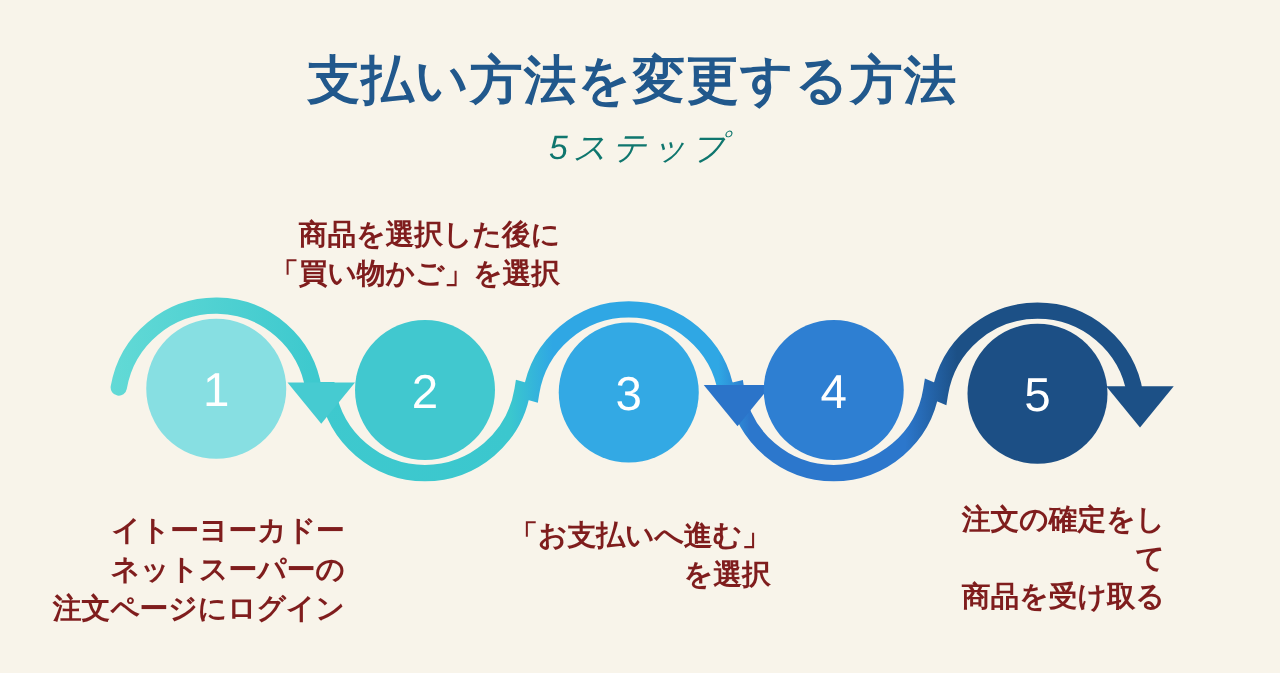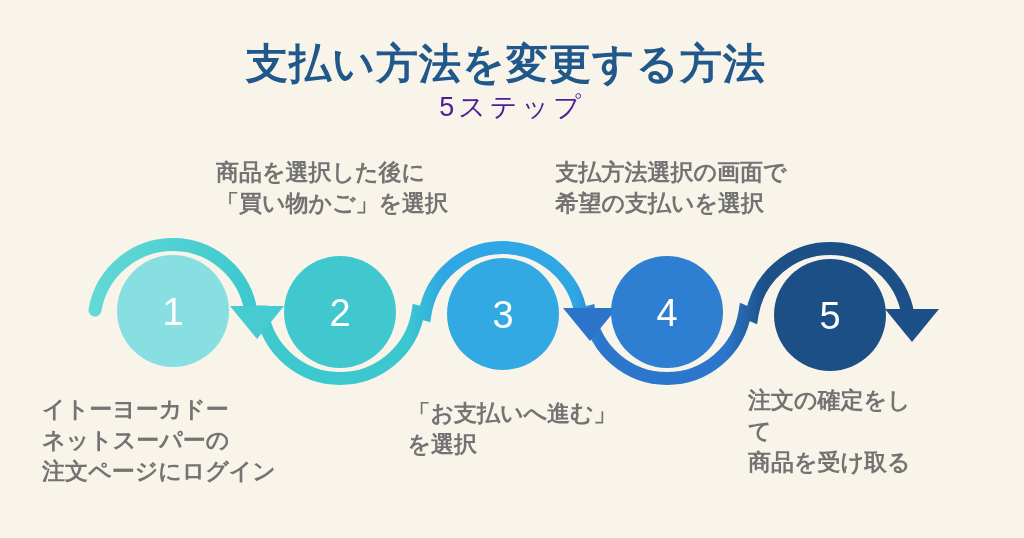--- a/index.html
+++ b/index.html
@@ -18,43 +18,45 @@
     left: 0;
     width: 1012px;
     text-align: center;
     font-size: 42px;
     font-weight: 800;
     letter-spacing: 1px;
     color: #21588C;
   }
   .subtitle {
     position: absolute;
-    top: 89px;
+    top: 100px;
     left: 0;
     width: 1024px;
     text-align: center;
     font-size: 27px;
     font-weight: 400;
     letter-spacing: 4px;
-    color: #4c1d95;
+    color: #0f766e;
+    font-style: italic;
   }
   .wave-svg {
     position: absolute;
     top: 0;
     left: 0;
   }
   .step-label {
     position: absolute;
     transform: translateX(-50%);
-    text-align: left;
+    text-align: right;
     white-space: pre-line;
     font-size: 23px;
     font-weight: 700;
     line-height: 1.35;
-    color: #737373;
+    color: #7f1d1d;
+    margin-top: 15px;
   }
   .circle-number {
     font-family: "Liberation Sans", "DejaVu Sans", sans-serif;
     font-size: 38px;
     font-weight: 400;
     fill: #FFFFFF;
   }
 </style>
 </head>
 <body>
@@ -107,18 +109,16 @@
     <text class="circle-number" x="830" y="329" text-anchor="middle">5</text>
   </svg>
 
   <div class="step-label" style="left:159px; top:394px">イトーヨーカドー
 ネットスーパーの
 注文ページにログイン</div>
   <div class="step-label" style="left:332px; top:157px">商品を選択した後に
 「買い物かご」を選択</div>
   <div class="step-label" style="left:512px; top:398px">「お支払いへ進む」
 を選択</div>
-  <div class="step-label" style="left:671px; top:157px">支払方法選択の画面で
-希望の支払いを選択</div>
   <div class="step-label" style="left:840px; top:385px">注文の確定をして
 商品を受け取る</div>
 
 </div>
 
 </body></html>

